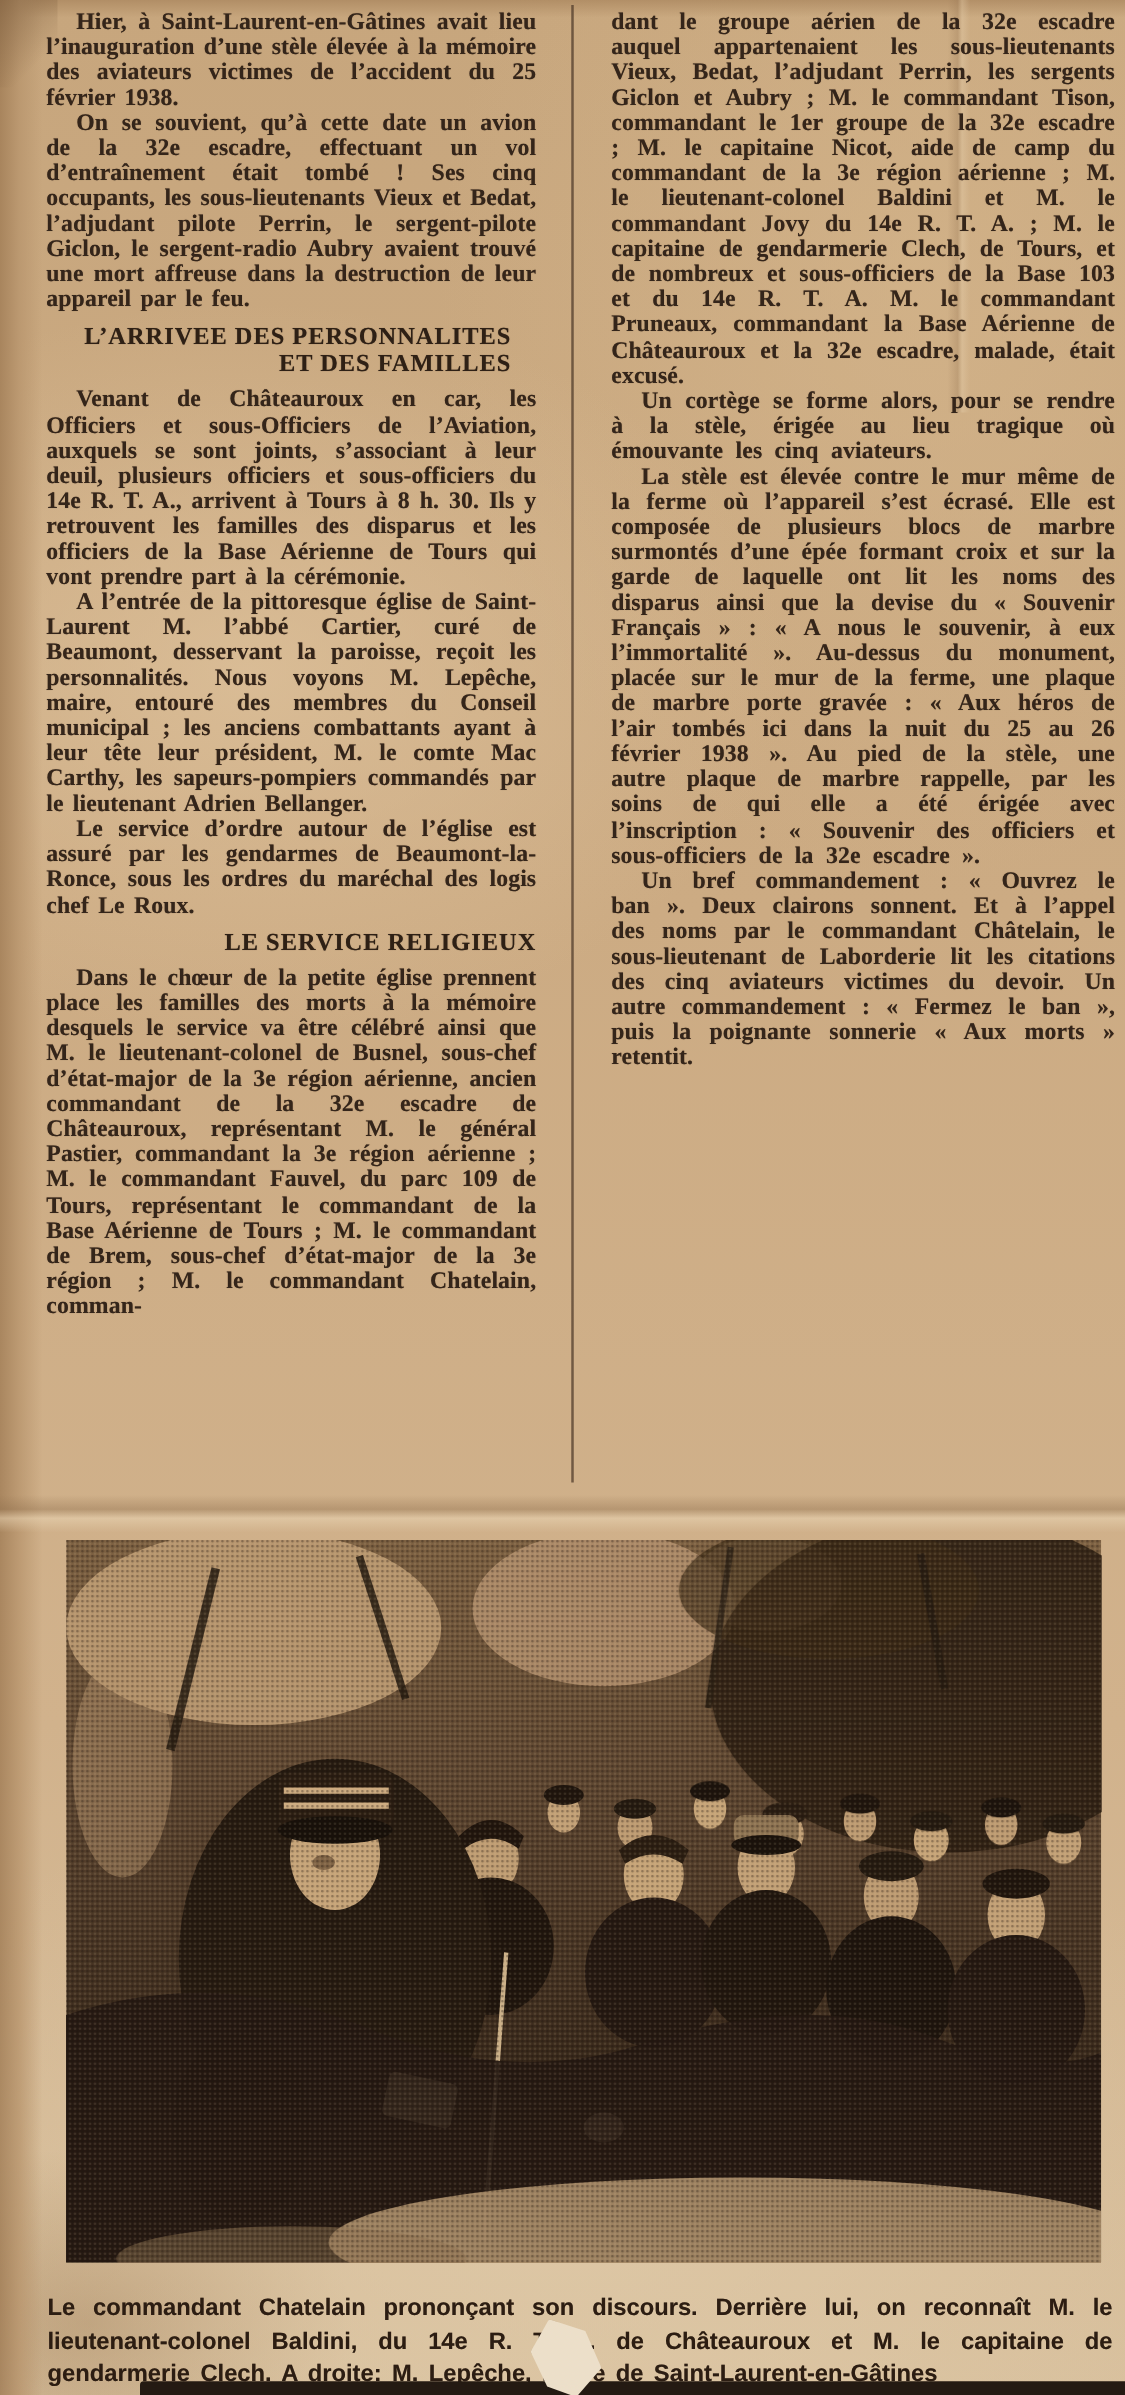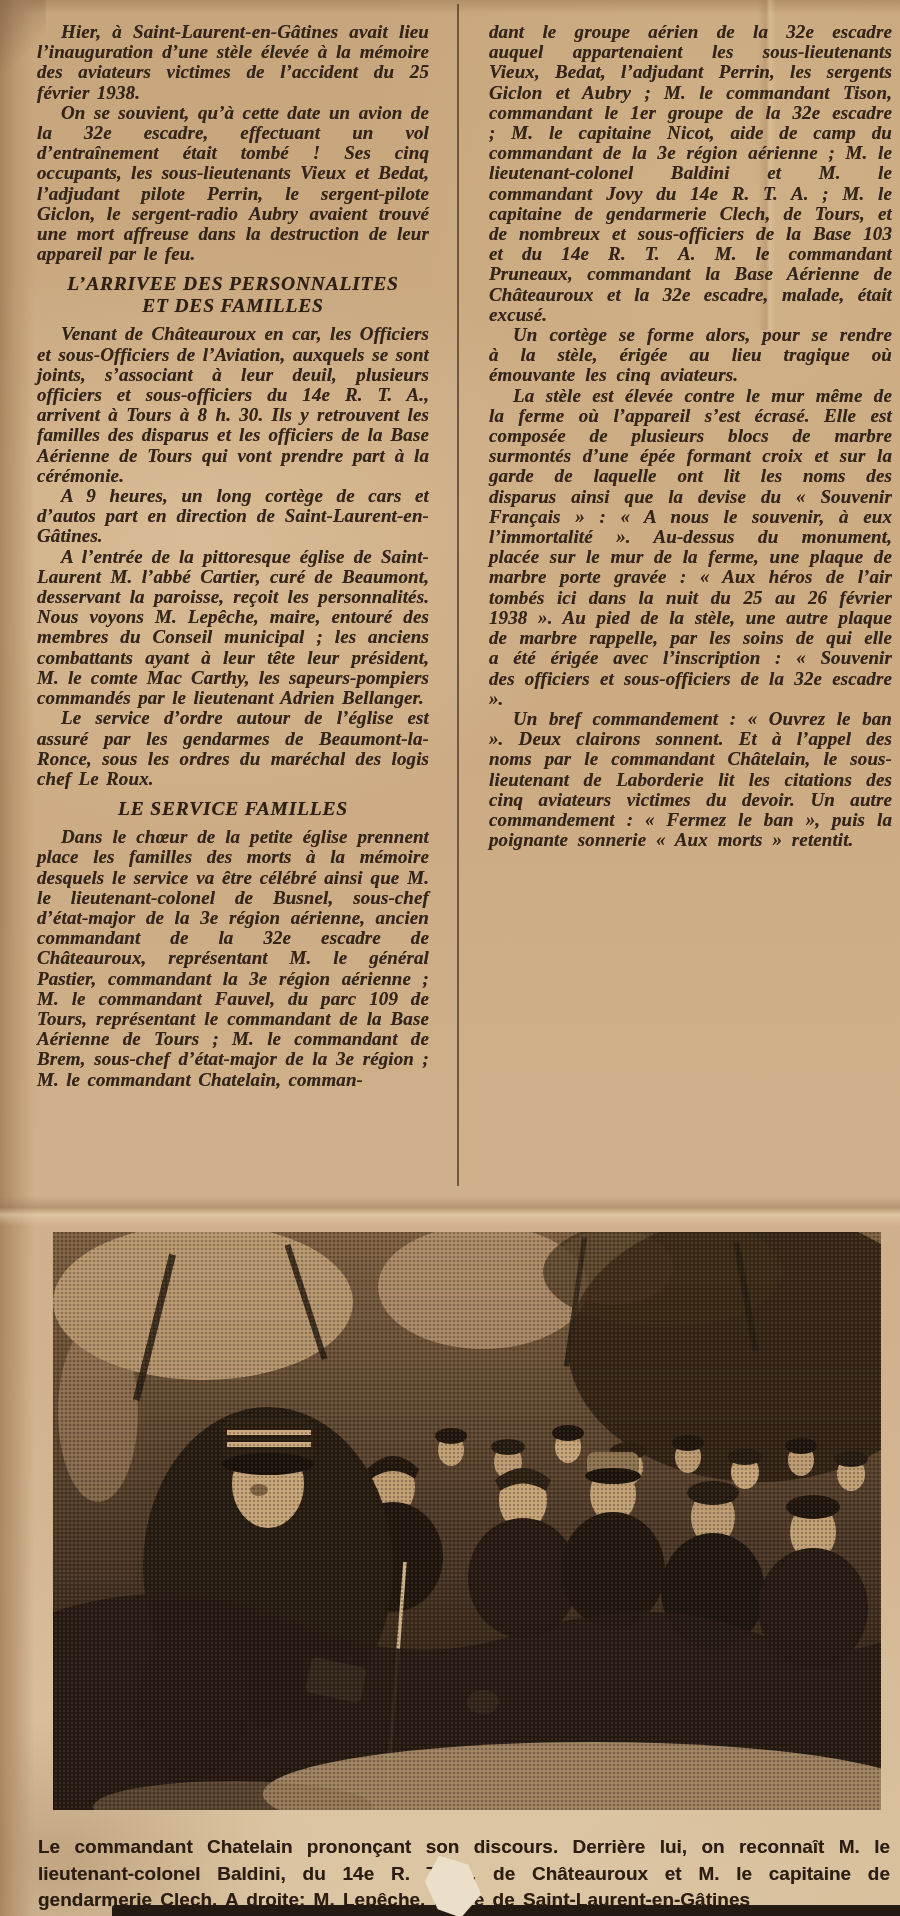--- a/index.html
+++ b/index.html
@@ -19,35 +19,35 @@
   }
   .edge-left{position:absolute;left:0;top:0;width:34px;height:100%;
     background:linear-gradient(90deg,#a07c55,#b8956d 45%,rgba(184,149,109,0));opacity:.8;}
   .edge-top{position:absolute;left:0;top:0;width:100%;height:14px;
     background:linear-gradient(180deg,#a8845c,rgba(168,132,92,0));opacity:.7;}
   .crease-h{position:absolute;left:0;top:1196px;width:100%;height:30px;
     background:linear-gradient(180deg,rgba(0,0,0,0),rgba(140,108,74,.38) 38%,rgba(236,216,184,.5) 62%,rgba(0,0,0,0));}
   .crease-v{position:absolute;left:758px;top:0;width:18px;height:330px;
     background:linear-gradient(90deg,rgba(0,0,0,0),rgba(150,117,82,.30) 45%,rgba(231,209,175,.35) 65%,rgba(0,0,0,0));}
 
-  .col{position:absolute;top:22px;font-style:italic;}
+  .col{position:absolute;top:8px;}
   .col-left{left:37px;width:392px;height:1215px;}
   .col-right{left:477px;width:415px;height:1215px;}
   .divider{position:absolute;left:457px;top:4px;width:2px;height:1182px;background:#503c2b;opacity:.75;}
 
   p.body{
     margin:0;text-align:justify;color:#34251a;
     font-size:19px;line-height:20.2px;font-weight:700;
     word-spacing:2.5px;letter-spacing:.1px;
     text-shadow:0 0 .6px rgba(52,32,16,.55);
   }
   .col-right p.body{word-spacing:5px;margin-left:12px;}
   p.ind{text-indent:24px;}
   h2.sec{
-    margin:9px auto 7px;text-align:center;color:#2e2015;
+    margin:9px auto 7px;text-align:right;color:#2e2015;
     font-size:19.5px;line-height:22px;font-weight:700;letter-spacing:.8px;
     text-shadow:0 0 .7px rgba(46,32,21,.6);
   }
   h2.narrow{max-width:352px;}
 
   .photo{position:absolute;left:53px;top:1232px;width:828px;height:578px;}
   .photo svg{display:block;width:100%;height:100%;}
 
   .caption{
     position:absolute;left:38px;top:1834px;width:852px;margin:0;
@@ -72,24 +72,23 @@
   <div class="edge-top"></div>
   <div class="edge-left"></div>
   <div class="corner-tear"></div>
   <div class="crease-v"></div>
 
   <div class="col col-left">
     <p class="body ind">Hier, à Saint-Laurent-en-Gâtines avait lieu l’inauguration d’une stèle élevée à la mémoire des aviateurs victimes de l’accident du 25 février 1938.</p>
     <p class="body ind">On se souvient, qu’à cette date un avion de la 32e escadre, effectuant un vol d’entraînement était tombé ! Ses cinq occupants, les sous-lieutenants Vieux et Bedat, l’adjudant pilote Perrin, le sergent-pilote Giclon, le sergent-radio Aubry avaient trouvé une mort affreuse dans la destruction de leur appareil par le feu.</p>
     <h2 class="sec narrow">L’ARRIVEE DES PERSONNALITES ET DES FAMILLES</h2>
     <p class="body ind">Venant de Châteauroux en car, les Officiers et sous-Officiers de l’Aviation, auxquels se sont joints, s’associant à leur deuil, plusieurs officiers et sous-officiers du 14e R. T. A., arrivent à Tours à 8 h. 30. Ils y retrouvent les familles des disparus et les officiers de la Base Aérienne de Tours qui vont prendre part à la cérémonie.</p>
-    <p class="body ind">A 9 heures, un long cortège de cars et d’autos part en direction de Saint-Laurent-en-Gâtines.</p>
     <p class="body ind">A l’entrée de la pittoresque église de Saint-Laurent M. l’abbé Cartier, curé de Beaumont, desservant la paroisse, reçoit les personnalités. Nous voyons M. Lepêche, maire, entouré des membres du Conseil municipal ; les anciens combattants ayant à leur tête leur président, M. le comte Mac Carthy, les sapeurs-pompiers commandés par le lieutenant Adrien Bellanger.</p>
     <p class="body ind">Le service d’ordre autour de l’église est assuré par les gendarmes de Beaumont-la-Ronce, sous les ordres du maréchal des logis chef Le Roux.</p>
-    <h2 class="sec">LE SERVICE FAMILLES</h2>
+    <h2 class="sec">LE SERVICE RELIGIEUX</h2>
     <p class="body ind">Dans le chœur de la petite église prennent place les familles des morts à la mémoire desquels le service va être célébré ainsi que M. le lieutenant-colonel de Busnel, sous-chef d’état-major de la 3e région aérienne, ancien commandant de la 32e escadre de Châteauroux, représentant M. le général Pastier, commandant la 3e région aérienne ; M. le commandant Fauvel, du parc 109 de Tours, représentant le commandant de la Base Aérienne de Tours ; M. le commandant de Brem, sous-chef d’état-major de la 3e région ; M. le commandant Chatelain, comman-</p>
   </div>
 
   <div class="divider"></div>
 
   <div class="col col-right">
     <p class="body">dant le groupe aérien de la 32e escadre auquel appartenaient les sous-lieutenants Vieux, Bedat, l’adjudant Perrin, les sergents Giclon et Aubry ; M. le commandant Tison, commandant le 1er groupe de la 32e escadre ; M. le capitaine Nicot, aide de camp du commandant de la 3e région aérienne ; M. le lieutenant-colonel Baldini et M. le commandant Jovy du 14e R. T. A. ; M. le capitaine de gendarmerie Clech, de Tours, et de nombreux et sous-officiers de la Base 103 et du 14e R. T. A. M. le commandant Pruneaux, commandant la Base Aérienne de Châteauroux et la 32e escadre, malade, était excusé.</p>
     <p class="body ind">Un cortège se forme alors, pour se rendre à la stèle, érigée au lieu tragique où émouvante les cinq aviateurs.</p>
     <p class="body ind">La stèle est élevée contre le mur même de la ferme où l’appareil s’est écrasé. Elle est composée de plusieurs blocs de marbre surmontés d’une épée formant croix et sur la garde de laquelle ont lit les noms des disparus ainsi que la devise du « Souvenir Français » : « A nous le souvenir, à eux l’immortalité ». Au-dessus du monument, placée sur le mur de la ferme, une plaque de marbre porte gravée : « Aux héros de l’air tombés ici dans la nuit du 25 au 26 février 1938 ». Au pied de la stèle, une autre plaque de marbre rappelle, par les soins de qui elle a été érigée avec l’inscription : « Souvenir des officiers et sous-officiers de la 32e escadre ».</p>
     <p class="body ind">Un bref commandement : « Ouvrez le ban ». Deux clairons sonnent. Et à l’appel des noms par le commandant Châtelain, le sous-lieutenant de Laborderie lit les citations des cinq aviateurs victimes du devoir. Un autre commandement : « Fermez le ban », puis la poignante sonnerie « Aux morts » retentit.</p>

